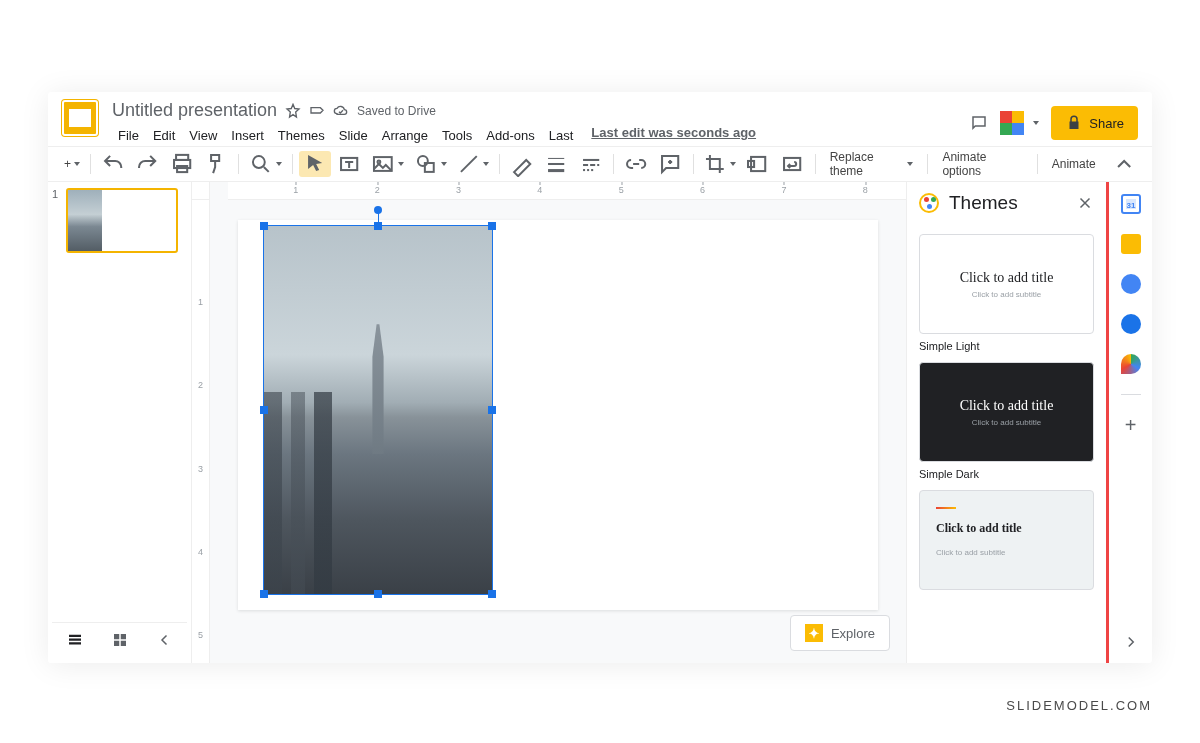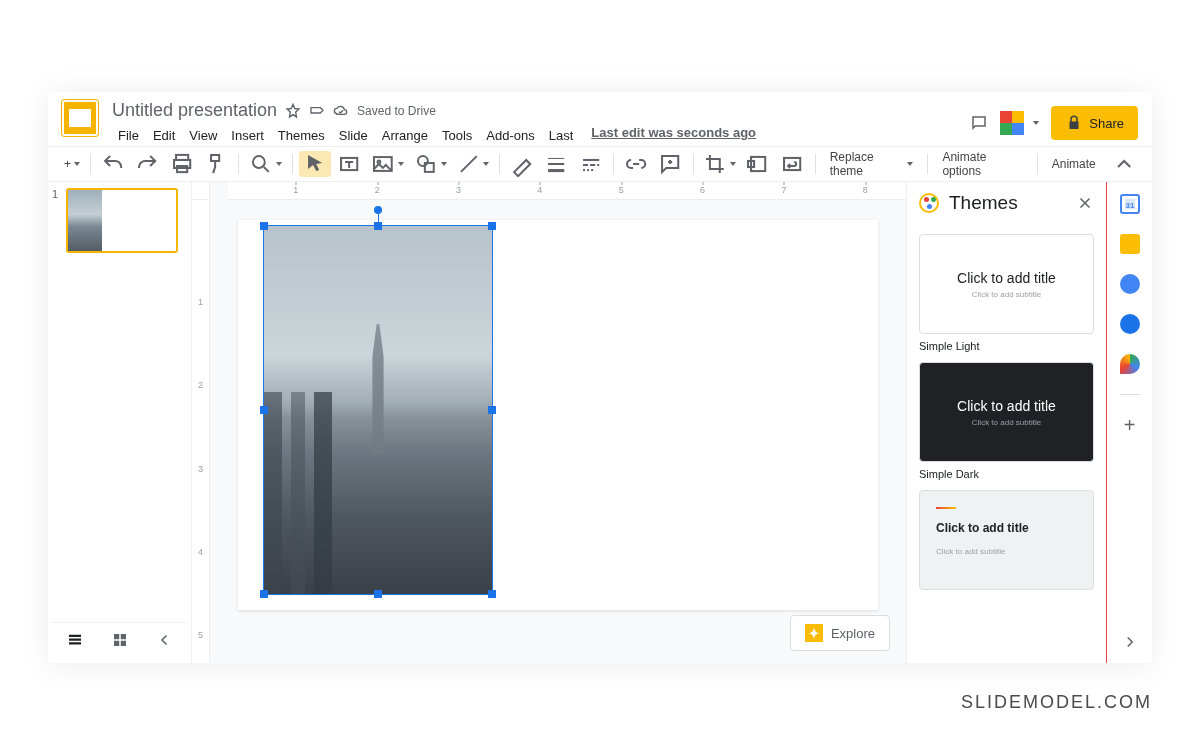--- a/index.html
+++ b/index.html
@@ -72,34 +72,34 @@
 .themes { width:200px; border-left:1px solid #eee; display:flex; flex-direction:column; background:#fff; }
 .themes-hd { display:flex; align-items:center; padding:10px 12px; gap:10px; }
 .palette-ic { width:20px;height:20px;border-radius:50%;border:2px solid #fbbc04; position:relative; }
 .palette-ic::after{content:"";position:absolute;width:5px;height:5px;border-radius:50%;background:#ea4335;top:2px;left:3px;box-shadow:7px 0 0 #34a853, 3px 7px 0 #4285f4;}
 .themes-title { font-size:19px; font-weight:400; flex:1; }
 .themes-sub { padding:8px 12px; font-size:12px; color:#5f6368; border-bottom:1px solid #eee; border-top:1px solid #eee; display:flex; align-items:center; justify-content:space-between; }
 .themes-list { flex:1; overflow:auto; padding:10px 12px; }
 .theme-card { border:1px solid #dadce0; border-radius:4px; height:100px; margin-bottom:6px; display:flex; flex-direction:column; align-items:center; justify-content:center; gap:4px; cursor:pointer; }
 .theme-card.dark { background:#202124; color:#fff; }
 .theme-card.stream { background:#eef2f3; align-items:flex-start; padding:16px; justify-content:flex-start; gap:12px; }
-.theme-card .tt { font-size:14px; }
+.theme-card .tt { font-size:14px;font-family:Liberation Serif, serif; }
 .theme-card .ts { font-size:8px; color:#9aa0a6; }
 .theme-card.dark .ts{color:#9aa0a6;}
 .theme-name { font-size:11px; margin-bottom:10px; }
 .stream-accent { width:20px;height:2px;background:linear-gradient(90deg,#ea4335,#fbbc04); }
 .import-bar { padding:10px 12px; }
 .import-btn { width:100%; background:#fbbc04; border:none; padding:10px; font-size:13px; border-radius:3px; cursor:pointer; }
 
 
-.siderail { width:46px; border-left:1px solid #ef4444; display:flex; flex-direction:column; align-items:center; padding:12px 8px; gap:20px; }
+.siderail { width:46px; border-left:3px solid #ef4444; display:flex; flex-direction:column; align-items:center; padding:12px 8px; gap:20px; }
 .rail-ic { width:20px;height:20px; border-radius:3px; cursor:pointer; }
 .rail-chev { margin-top:auto; color:#5f6368; cursor:pointer; }
 
-.watermark { position:absolute; bottom:30px; right:48px; font-size:18px; letter-spacing:2px; color:#4a4a4a; }
+.watermark { position:absolute; bottom:30px; right:48px; font-size:13px; letter-spacing:2px; color:#4a4a4a; }
 
 svg { width:100%; height:100%; }
 </style>
 </head>
 <body>
 
 <div class="app">
 <div class="shell">
 
   <div class="titlebar">

